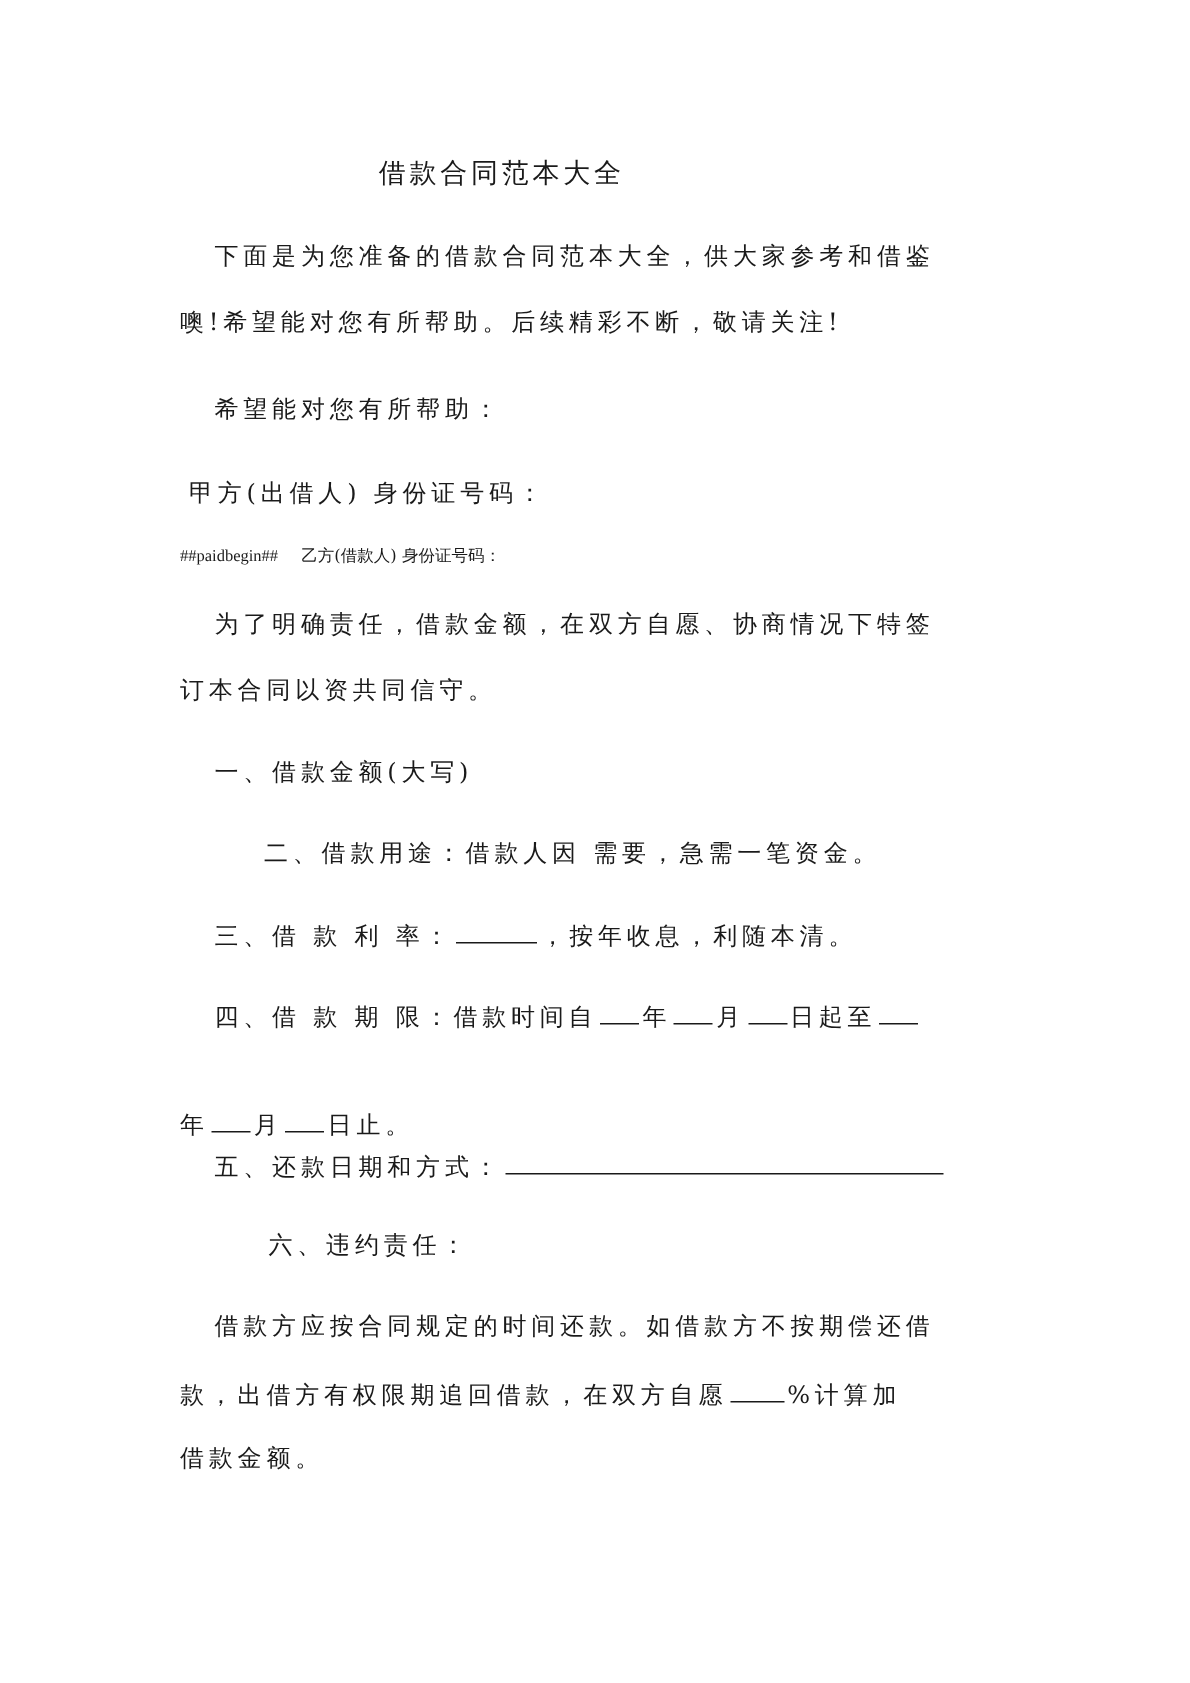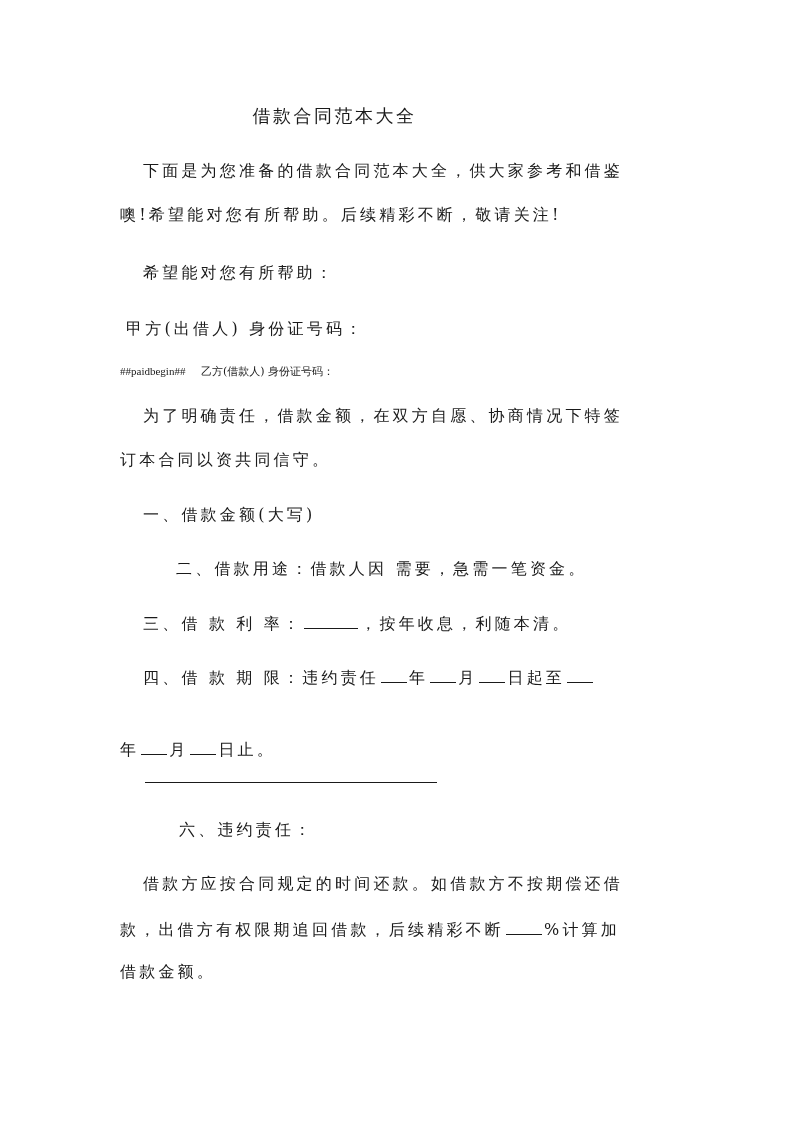--- a/index.html
+++ b/index.html
@@ -39,30 +39,30 @@
   <div class="line" style="top:448px; left:120px;">订本合同以资共同信守。</div>
 
   <div class="line" style="top:503px; left:143px;">一、借款金额(大写)</div>
   <div class="line" style="top:557px; left:140px;margin-left:36px;">二、借款用途：借款人因  需要，急需一笔资金。</div>
 
   <div class="line" style="top:610px; left:143px;">
     <span>三、借 款 利 率：</span><span class="blank" style="width:54px;"></span><span>，按年收息，利随本清。</span>
   </div>
 
   <div class="line" style="top:664px; left:143px;">
-    <span>四、借 款 期 限：违约责任</span><span class="blank" style="width:26px;"></span><span>年</span><span class="blank" style="width:26px;"></span><span>月</span><span class="blank" style="width:26px;"></span><span>日起至</span><span class="blank" style="width:26px;"></span>
+    <span>四、借 款 期 限：借款时间自</span><span class="blank" style="width:26px;"></span><span>年</span><span class="blank" style="width:26px;"></span><span>月</span><span class="blank" style="width:26px;"></span><span>日起至</span><span class="blank" style="width:26px;"></span>
   </div>
   <div class="line" style="top:736px; left:120px;">
     <span>年</span><span class="blank" style="width:26px;"></span><span>月</span><span class="blank" style="width:26px;"></span><span>日止。</span>
   </div>
 
   <div class="line" style="top:764px; left:143px;">
-    <span class="blank" style="width:292px;"></span>
+    <span>五、还款日期和方式：</span><span class="blank" style="width:292px;"></span>
   </div>
 
   <div class="line" style="top:818px; left:143px;margin-left:36px;">六、违约责任：</div>
 
   <div class="line" style="top:872px; left:143px;">借款方应按合同规定的时间还款。如借款方不按期偿还借</div>
   <div class="line" style="top:916px; left:120px;">
-    <span>款，出借方有权限期追回借款，后续精彩不断</span><span class="blank" style="width:36px;"></span><span>%计算加</span>
+    <span>款，出借方有权限期追回借款，在双方自愿</span><span class="blank" style="width:36px;"></span><span>%计算加</span>
   </div>
   <div class="line" style="top:960px; left:120px;">借款金额。</div>
 </div>
 
 </body></html>

